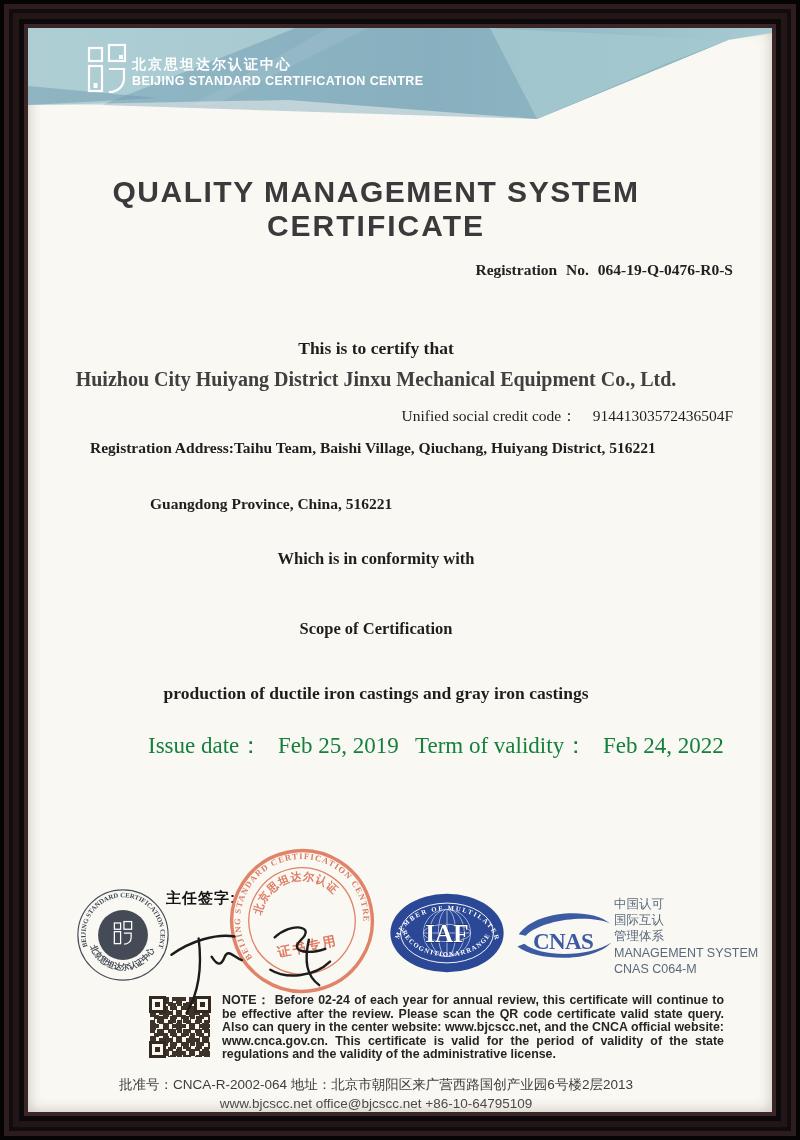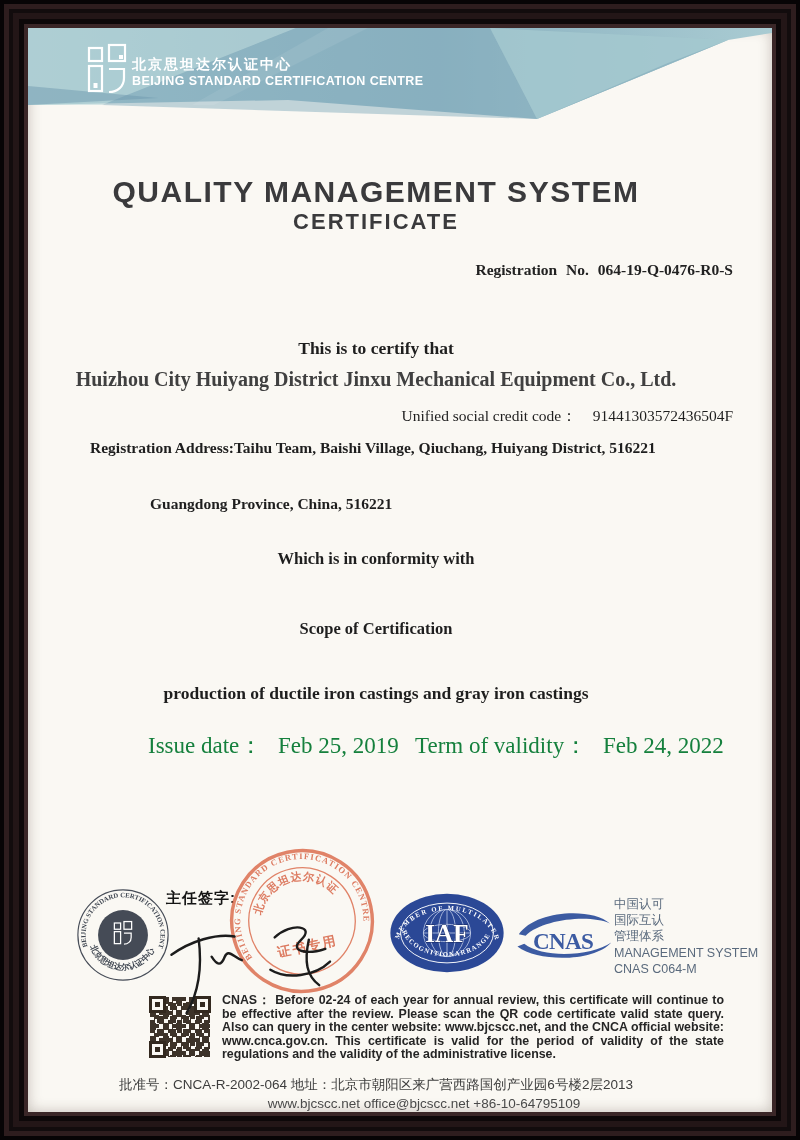--- a/index.html
+++ b/index.html
@@ -19,21 +19,21 @@
   .ctr{left:0;width:696px;text-align:center;}
   
   .band{left:0;top:0;width:744px;height:95px;}
   .org-logo{left:58px;top:15px;width:42px;height:60px;}
   .org-names{left:104px;top:27px;color:#fff;font-family:"Liberation Sans",sans-serif;line-height:1.3;}
   .org-zh{font-size:14px;font-weight:bold;letter-spacing:2px;}
   .org-en{font-size:12.5px;font-weight:bold;letter-spacing:.4px;}
   
   .title1{top:147px;font-family:"Liberation Sans",sans-serif;font-weight:bold;font-size:30px;
           color:#3a3a3c;letter-spacing:1.5px;}
-  .title2{top:181px;font-family:"Liberation Sans",sans-serif;font-weight:bold;font-size:22px;
+  .title2{top:181px;font-family:"Liberation Sans",sans-serif;font-weight:bold;font-size:30px;
           color:#3a3a3c;letter-spacing:2px;}
   .regline{top:233px;right:39px;font-size:15.5px;font-weight:bold;color:#222;word-spacing:5px;}
   .certify{top:310px;font-size:17.5px;font-weight:bold;color:#1e1e1e;}
   .company{top:340px;font-size:20px;font-weight:bold;color:#404040;}
   .credit{top:378px;right:39px;font-size:15.5px;color:#1e1e1e;}
   .credit .val{margin-left:12px;}
   .addr{font-size:15.5px;color:#1e1e1e;font-weight:bold;}
   .addr1{left:62px;top:411px;} .addr2{left:62px;top:439px;} .addr3{left:122px;top:467px;}
   .conformity{top:521px;font-size:16.5px;font-weight:bold;color:#1e1e1e;}
   .standard{top:548px;font-family:"Liberation Sans",sans-serif;font-weight:800;font-size:27px;
@@ -59,21 +59,21 @@
   .qr-noise{position:absolute;inset:3px;opacity:.95;background:
       conic-gradient(from 0deg,#33291f 25%,transparent 0 50%,#33291f 0 75%,transparent 0) 0 0/9px 9px,
       conic-gradient(from 0deg,transparent 25%,#33291f 0 50%,transparent 0 75%,#33291f 0) 0 0/13px 13px;}
   .finder{position:absolute;width:17px;height:17px;background:#faf8f3;}
   .finder::before{content:'';position:absolute;inset:0;border:3px solid #33291f;}
   .finder::after{content:'';position:absolute;inset:6px;background:#33291f;}
   .f-tl{left:2px;top:2px;} .f-tr{right:2px;top:2px;} .f-bl{left:2px;bottom:2px;}
   .note{left:194px;top:966px;width:502px;font-family:"Liberation Sans",sans-serif;font-weight:bold;
         font-size:12.4px;line-height:13.6px;color:#252525;text-align:justify;}
   .footer1{top:1048px;font-family:"Liberation Sans",sans-serif;font-size:13.5px;color:#3d3d3d;}
-  .footer2{top:1068px;font-family:"Liberation Sans",sans-serif;font-size:13.5px;color:#4a4a4a;padding-left:48px;}
+  .footer2{top:1068px;font-family:"Liberation Sans",sans-serif;font-size:13.5px;color:#4a4a4a;}
   svg text{font-family:"Liberation Serif",serif;}
 </style>
 </head>
 <body>
 
 <div class="frame">
  <div class="paper">
 
   <svg class="abs band" viewBox="0 0 744 95" preserveAspectRatio="none">
     <defs>
@@ -224,21 +224,21 @@
   </div>
 
   <div class="abs qr">
     <div class="qr-noise"></div>
     <div class="finder f-tl"></div>
     <div class="finder f-tr"></div>
     <div class="finder f-bl"></div>
   </div>
 
   <div class="abs note">
-    <span>CNAS：</span>
+    <span>NOTE：</span>
     <span>Before 02-24 of each year for annual review, this certificate will continue to be effective after the review. Please scan the QR code certificate valid state query. Also can query in the center website: www.bjcscc.net, and the CNCA official website: www.cnca.gov.cn. This certificate is valid for the period of validity of the state regulations and the validity of the administrative license.</span>
   </div>
 
   <div class="abs ctr footer1">批准号：CNCA-R-2002-064  地址：北京市朝阳区来广营西路国创产业园6号楼2层2013</div>
   <div class="abs ctr footer2">www.bjcscc.net  office@bjcscc.net  +86-10-64795109</div>
 
  </div>
 </div>
 
 </body></html>

